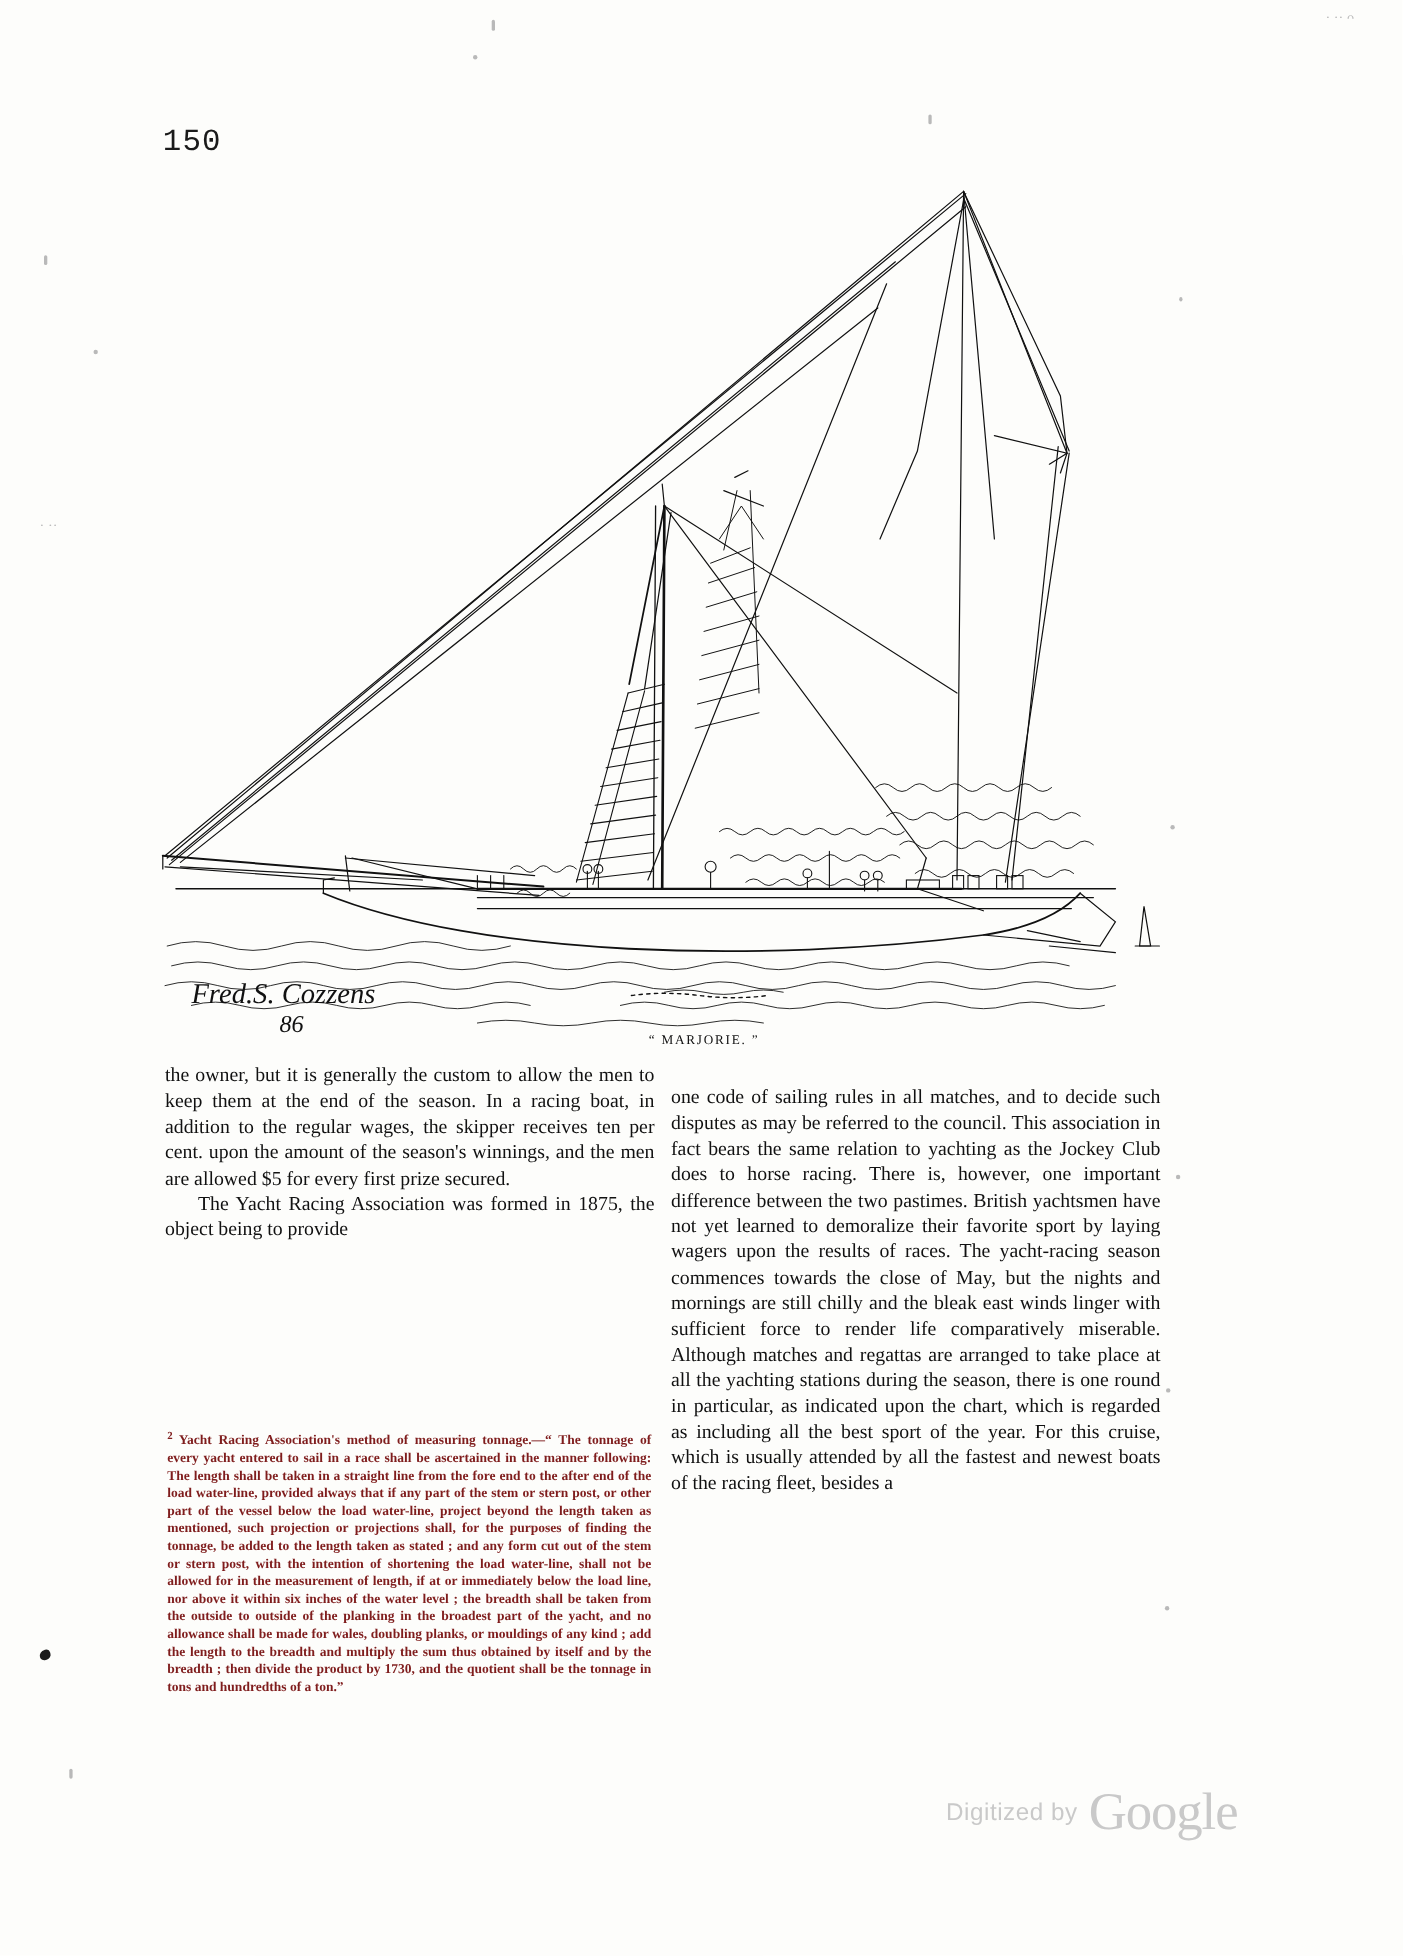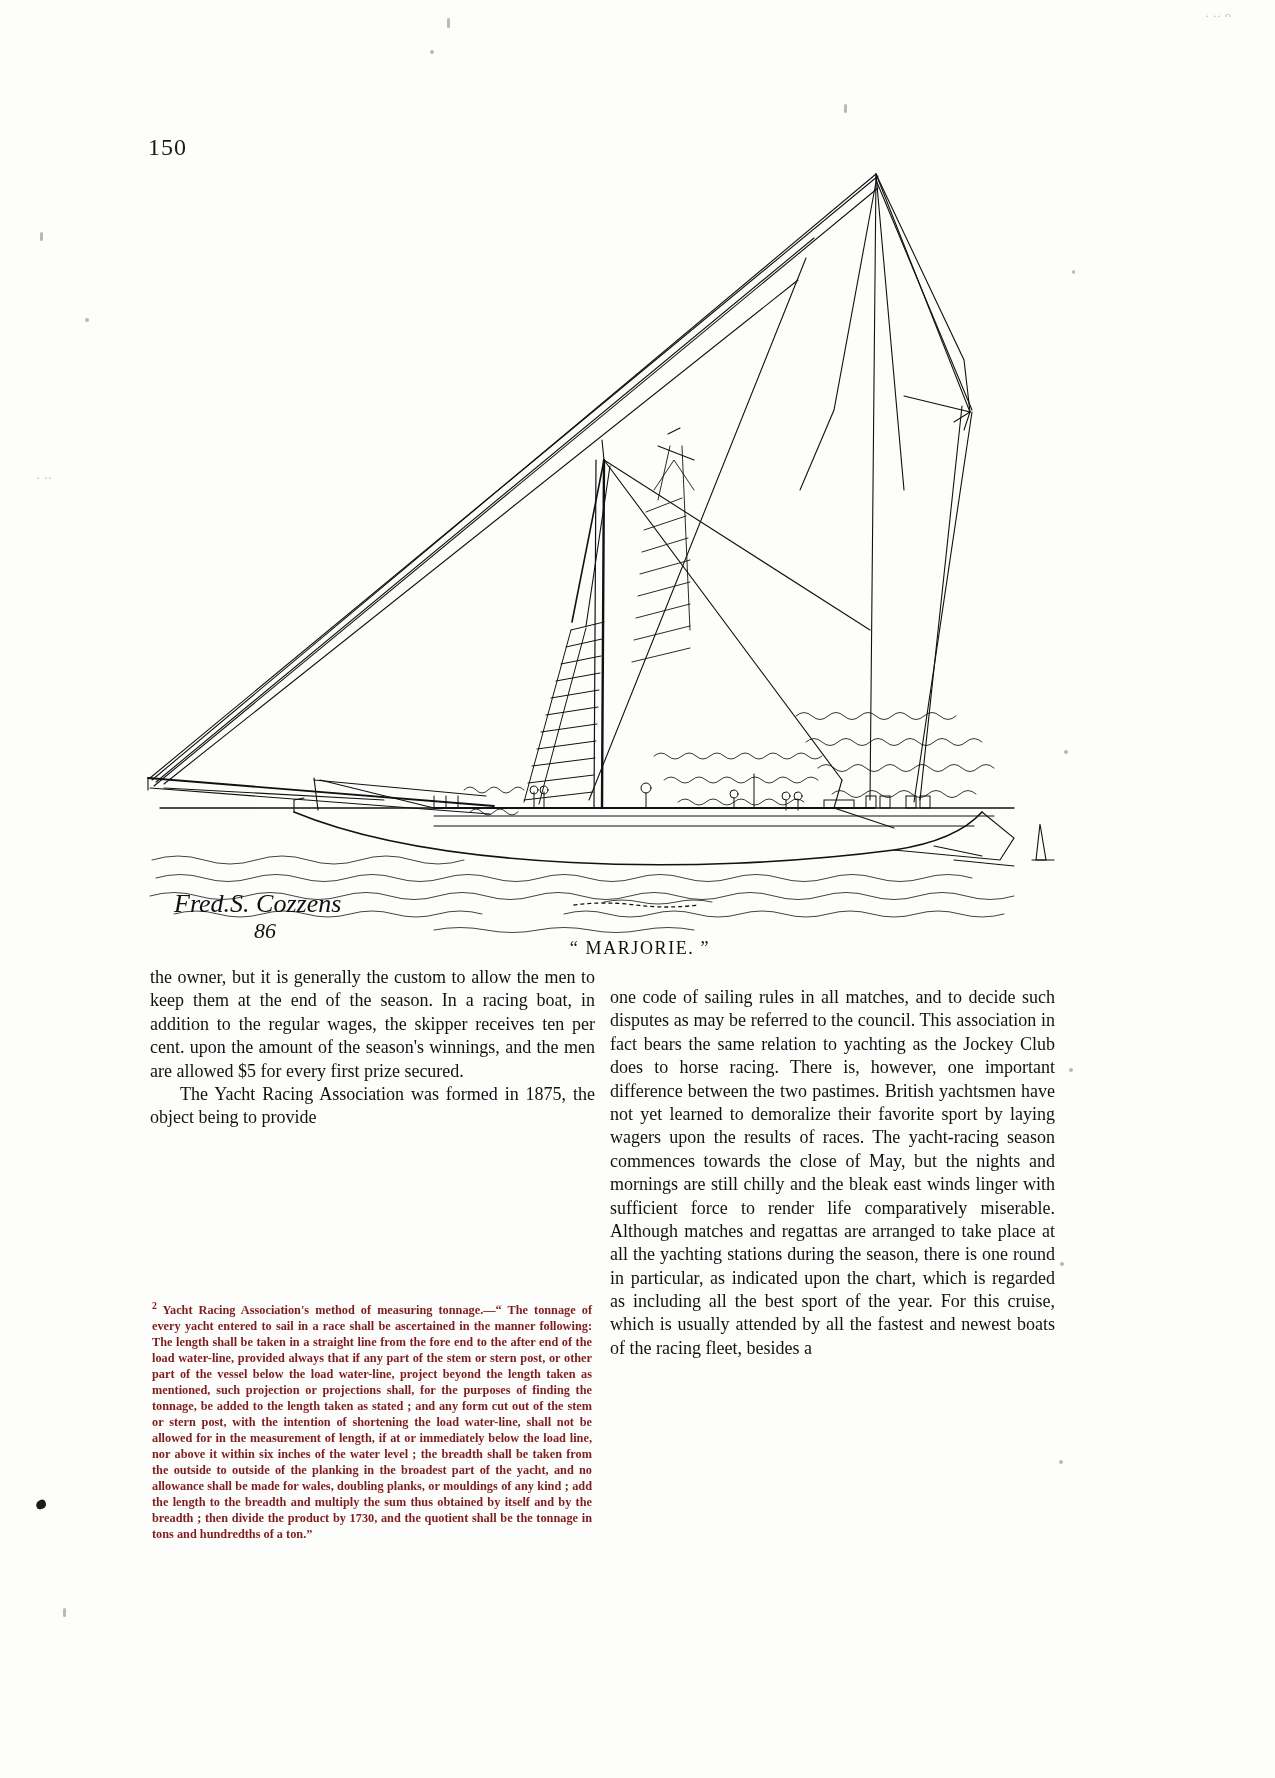--- a/index.html
+++ b/index.html
@@ -14,23 +14,23 @@
     background: #fdfdfb;
     overflow: hidden;
     font-family: "Liberation Serif", serif;
     color: #111;
   }
 
   
   .folio {
     position: absolute;
     left: 148px;
-    top: 134px;
-    font-family: Liberation Serif, serif;
-    font-size: 24px;
+    top: 114px;
+    font-family: Liberation Mono, monospace;
+    font-size: 28px;
     letter-spacing: 1px;
     color: #1a1a1a;
   }
   .running-head {
     position: absolute;
     left: 0;
     right: 0;
     top: 112px;
     text-align: center;
     font-family: "Liberation Serif", serif;
@@ -52,21 +52,21 @@
   }
   .plate svg { display: block; }
 
   .plate-caption {
     position: absolute;
     left: 150px;
     top: 938px;
     width: 980px;
     text-align: center;
     font-family: "Liberation Serif", serif;
-    font-size: 18px;
+    font-size: 12px;
     letter-spacing: 1.6px;
     color: #111;
   }
 
   
   .col {
     position: absolute;
     top: 966px;
     width: 445px;
     font-size: 18px;
@@ -326,14 +326,17 @@
 
   <div class="col right">
     <p>one code of sailing rules in all matches, and to decide such disputes as may be referred to the council.   This association in fact bears the same relation to yachting as the Jockey Club does to horse racing.   There is, however, one important difference between the two pastimes.   British yachtsmen have not yet learned to demoralize their favorite sport by laying wagers upon the results of races. The yacht-racing season commences towards the close of May, but the nights and mornings are still chilly and the bleak east winds linger with sufficient force to render life comparatively miserable.   Although matches and regattas are arranged to take place at all the  yachting stations during  the  season, there is one round in particular, as indicated upon the chart, which is regarded as including all  the best sport of  the  year.    For  this cruise, which is usually  attended  by  all  the  fastest  and newest boats of the racing fleet, besides a</p>
   </div>
 
   <div class="footnote">
     <span class="fn-mark">2</span>
     <span>Yacht Racing Association's method of measuring tonnage.—“ The tonnage of every yacht entered to sail in a race shall be ascertained in the manner following: The length shall be taken in a straight line from the fore end to the after end of the load water-line, provided always that if any part of the stem or stern post, or other part of the vessel below the load water-line, project beyond the length taken as mentioned, such projection or projections shall, for the purposes of finding the tonnage, be added to the length taken as stated ; and any form cut out of the stem or stern post, with the intention of shortening the load water-line, shall not be allowed for in the measurement of length, if at or immediately below the load line, nor above it within six inches of the water level ; the breadth shall be taken from the outside to outside of the planking in the broadest part of the yacht, and no allowance shall be made for wales, doubling planks, or mouldings of any kind ; add the length to the breadth and multiply the sum thus obtained by itself and by the breadth ; then divide the product by 1730, and the quotient shall be the tonnage in tons and hundredths of a ton.”</span>
   </div>
 
+  <div class="watermark">
+    <span class="dig">Digitized by</span><span class="goog">Google</span>
+  </div>
 
 </div>
 
 </body></html>

